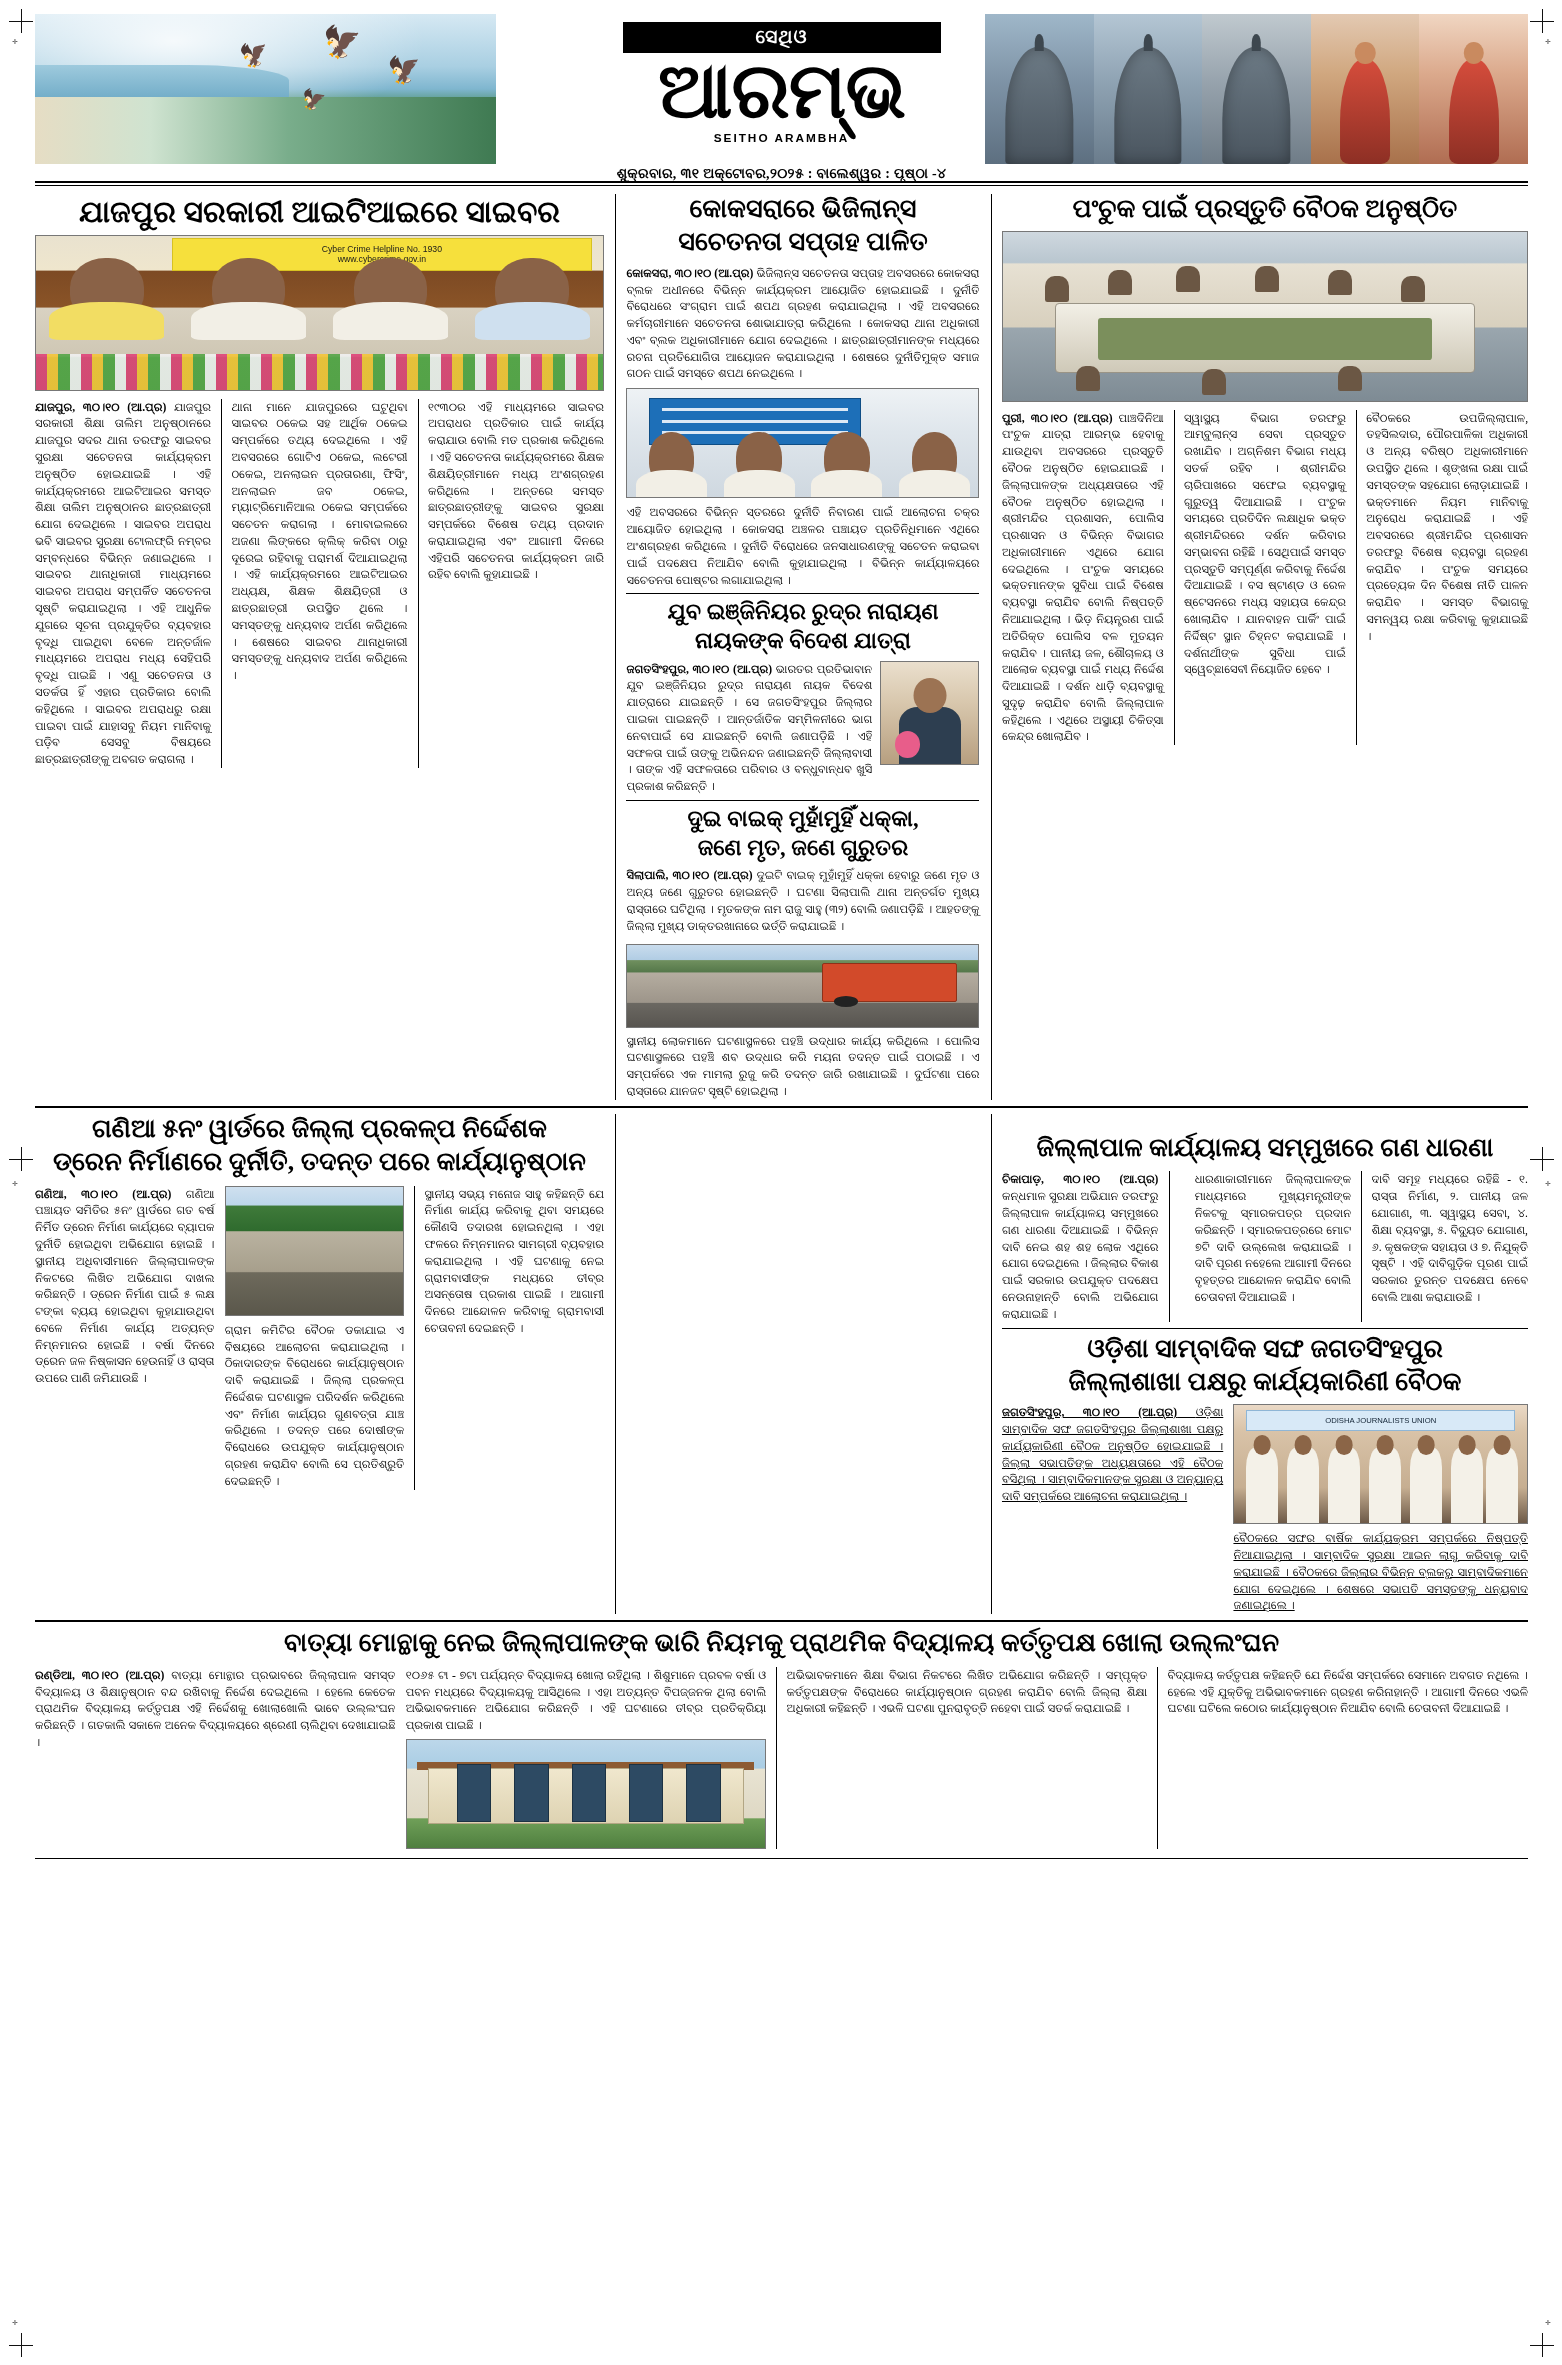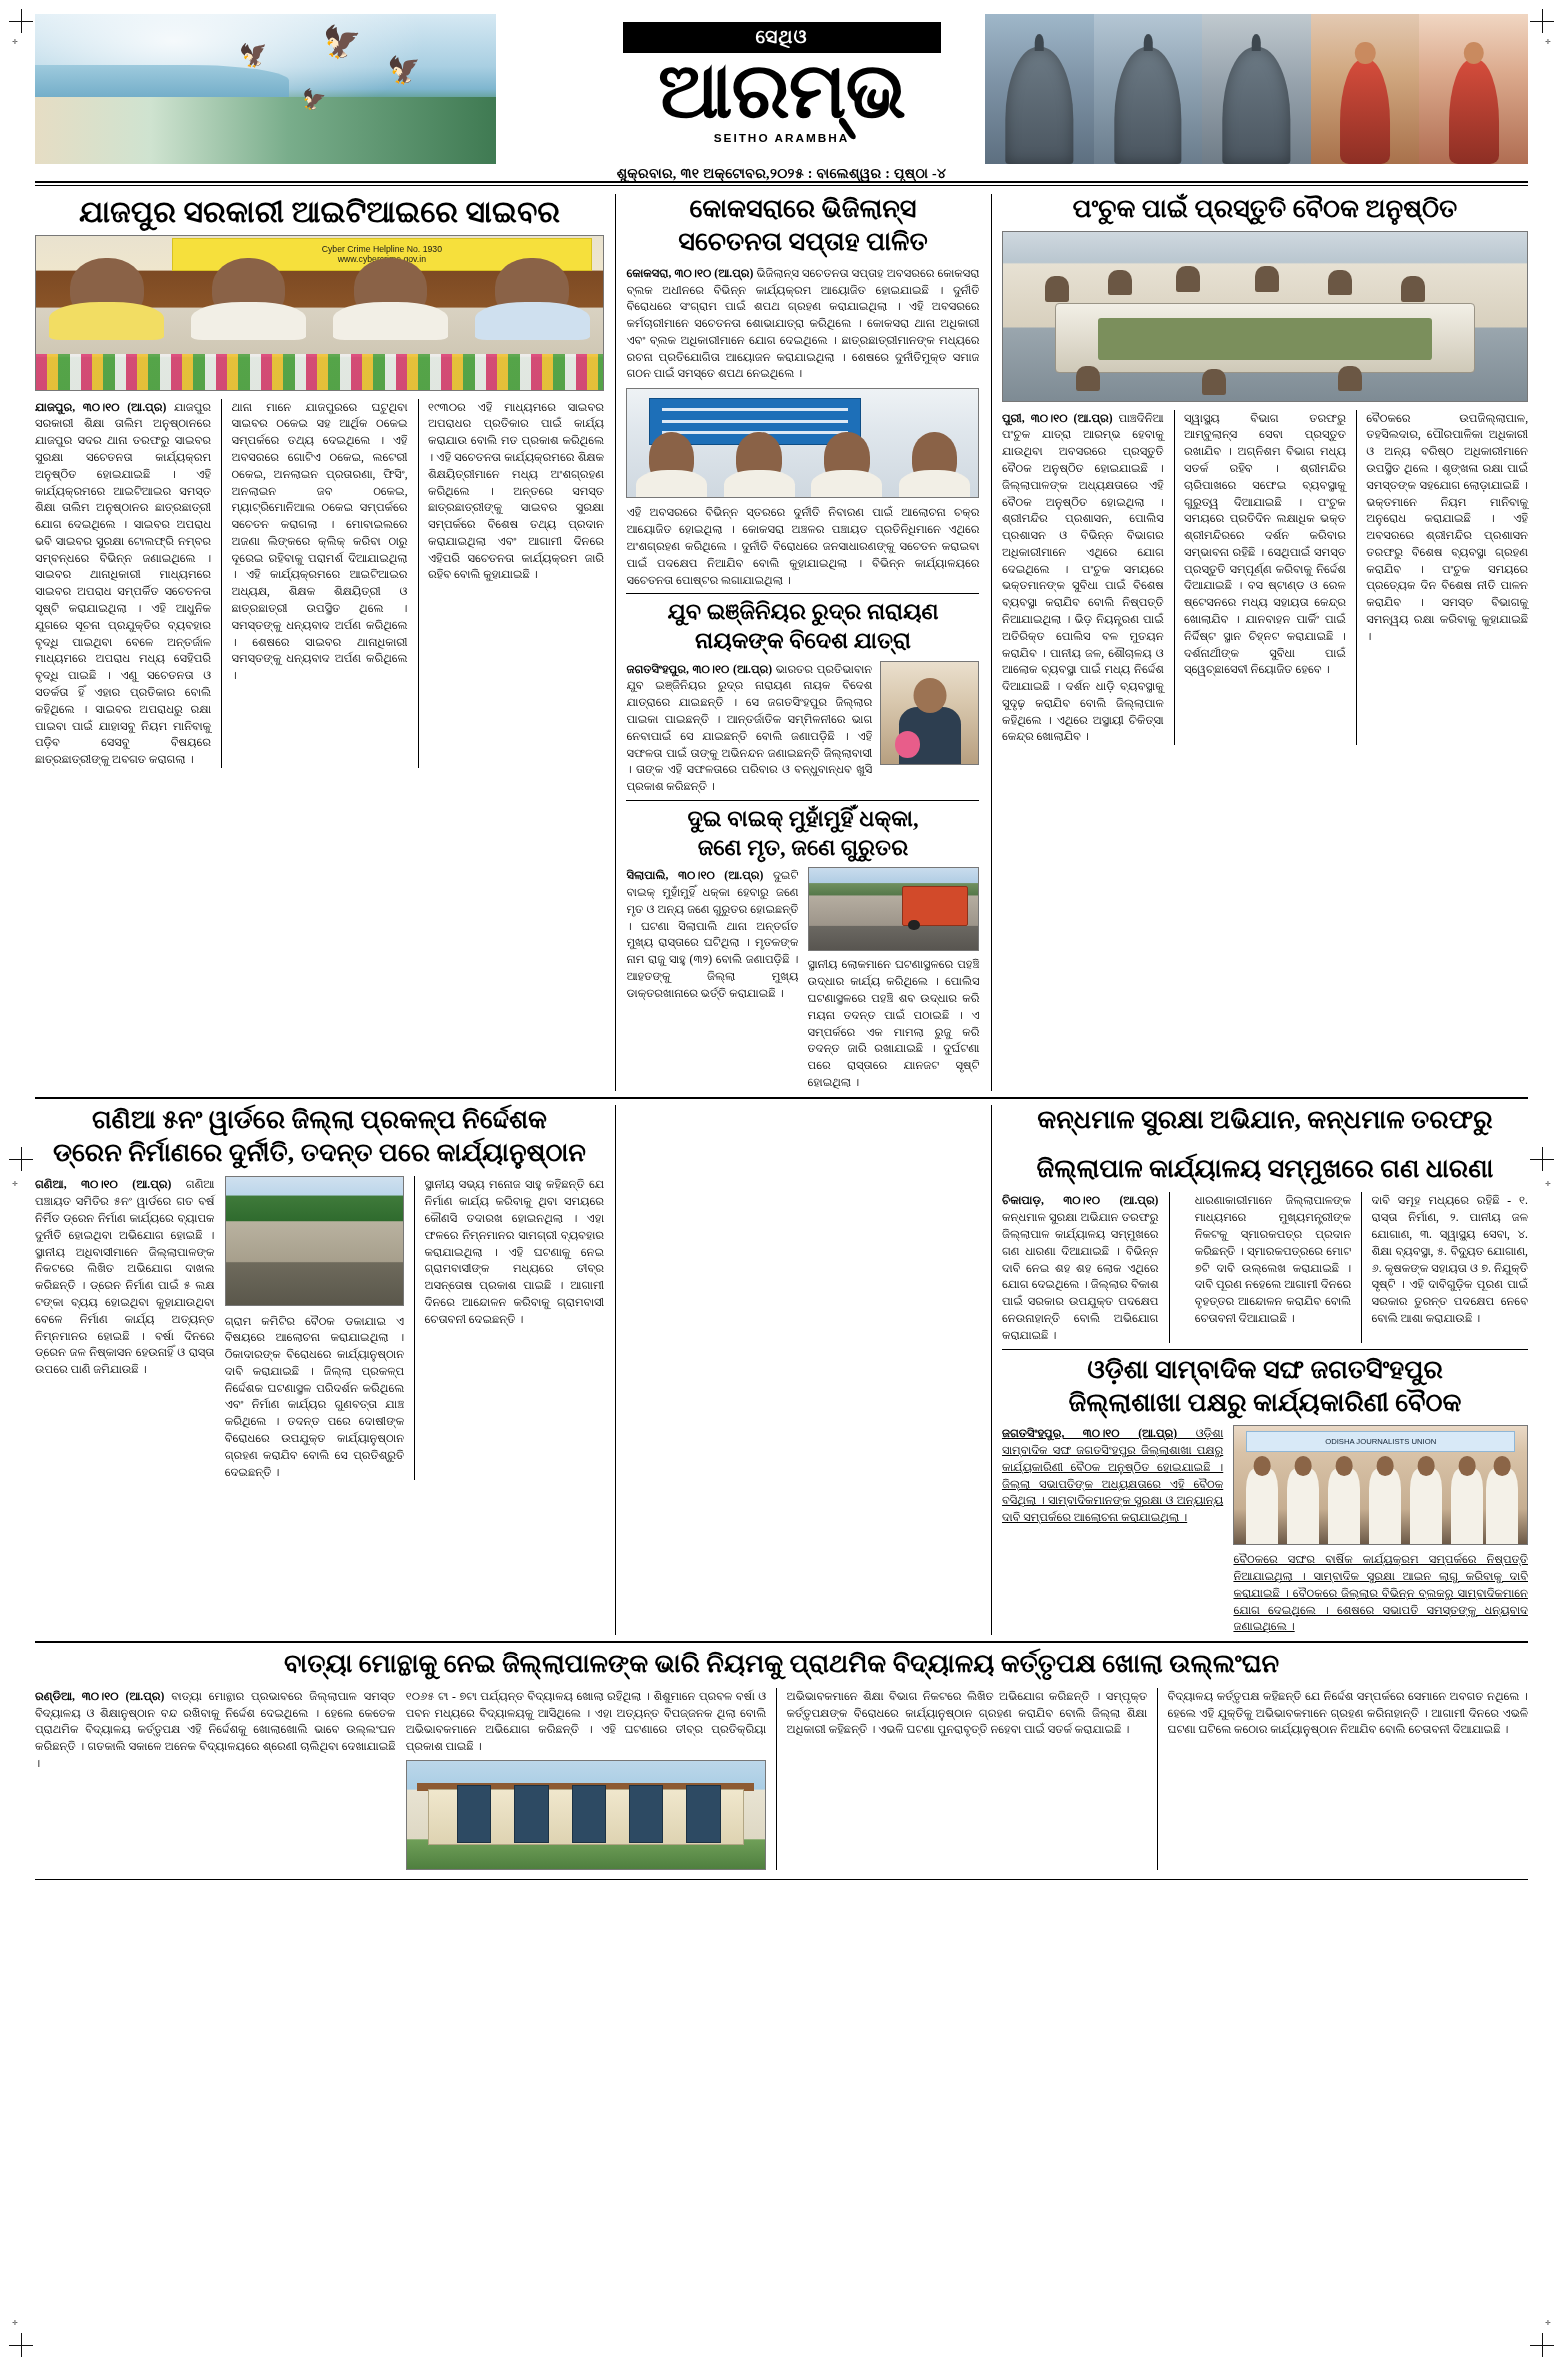--- a/index.html
+++ b/index.html
@@ -297,21 +297,21 @@
               <div class="pp-flower"></div>
           </div>
         </div>
       </div>
 
       <div class="sep"></div>
 
       <div>
         <div class="hl hl-md">ଦୁଇ ବାଇକ୍ ମୁହାଁମୁହିଁ ଧକ୍କା,</div>
         <div class="hl hl-md" style="margin-top:2px;">ଜଣେ ମୃତ, ଜଣେ ଗୁରୁତର</div>
-        <div class="cols" style="margin-top:6.1px;gap:9.2px;">
+        <div class="cols" style="margin-top:6.1px;gap:9.2px;flex-direction:column;">
           <div class="col body-col">
             <span class="dline">ସିଲାପାଲି, ୩୦।୧୦ (ଆ.ପ୍ର)</span>
             <span>ଦୁଇଟି ବାଇକ୍ ମୁହାଁମୁହିଁ ଧକ୍କା ହେବାରୁ ଜଣେ ମୃତ ଓ ଅନ୍ୟ ଜଣେ ଗୁରୁତର ହୋଇଛନ୍ତି । ଘଟଣା ସିଲାପାଲି ଥାନା ଅନ୍ତର୍ଗତ ମୁଖ୍ୟ ରାସ୍ତାରେ ଘଟିଥିଲା । ମୃତକଙ୍କ ନାମ ରାଜୁ ସାହୁ (୩୨) ବୋଲି ଜଣାପଡ଼ିଛି । ଆହତଙ୍କୁ ଜିଲ୍ଲା ମୁଖ୍ୟ ଡାକ୍ତରଖାନାରେ ଭର୍ତ୍ତି କରାଯାଇଛି ।</span>
           </div>
           <div class="col">
             <div class="photo photo-street" style="height:82px;">
               <div class="truck"></div>
             </div>
             <div class="body-col" style="margin-top:5.1px;">ସ୍ଥାନୀୟ ଲୋକମାନେ ଘଟଣାସ୍ଥଳରେ ପହଞ୍ଚି ଉଦ୍ଧାର କାର୍ଯ୍ୟ କରିଥିଲେ । ପୋଲିସ ଘଟଣାସ୍ଥଳରେ ପହଞ୍ଚି ଶବ ଉଦ୍ଧାର କରି ମୟନା ତଦନ୍ତ ପାଇଁ ପଠାଇଛି । ଏ ସମ୍ପର୍କରେ ଏକ ମାମଲା ରୁଜୁ କରି ତଦନ୍ତ ଜାରି ରଖାଯାଇଛି । ଦୁର୍ଘଟଣା ପରେ ରାସ୍ତାରେ ଯାନଜଟ ସୃଷ୍ଟି ହୋଇଥିଲା ।</div>
           </div>
@@ -360,21 +360,20 @@
           <div class="photo photo-road" style="height:128px;"></div>
           <div class="body-col" style="margin-top:6.1px;">ଗ୍ରାମ କମିଟିର ବୈଠକ ଡକାଯାଇ ଏ ବିଷୟରେ ଆଲୋଚନା କରାଯାଇଥିଲା । ଠିକାଦାରଙ୍କ ବିରୋଧରେ କାର୍ଯ୍ୟାନୁଷ୍ଠାନ ଦାବି କରାଯାଇଛି । ଜିଲ୍ଲା ପ୍ରକଳ୍ପ ନିର୍ଦ୍ଦେଶକ ଘଟଣାସ୍ଥଳ ପରିଦର୍ଶନ କରିଥିଲେ ଏବଂ ନିର୍ମାଣ କାର୍ଯ୍ୟର ଗୁଣବତ୍ତା ଯାଞ୍ଚ କରିଥିଲେ । ତଦନ୍ତ ପରେ ଦୋଷୀଙ୍କ ବିରୋଧରେ ଉପଯୁକ୍ତ କାର୍ଯ୍ୟାନୁଷ୍ଠାନ ଗ୍ରହଣ କରାଯିବ ବୋଲି ସେ ପ୍ରତିଶ୍ରୁତି ଦେଇଛନ୍ତି ।</div>
         </div>
         <div class="col body-col vline" style="padding-left:9.2px;">ସ୍ଥାନୀୟ ସଭ୍ୟ ମନୋଜ ସାହୁ କହିଛନ୍ତି ଯେ ନିର୍ମାଣ କାର୍ଯ୍ୟ କରିବାକୁ ଥିବା ସମୟରେ କୌଣସି ତଦାରଖ ହୋଇନଥିଲା । ଏହା ଫଳରେ ନିମ୍ନମାନର ସାମଗ୍ରୀ ବ୍ୟବହାର କରାଯାଇଥିଲା । ଏହି ଘଟଣାକୁ ନେଇ ଗ୍ରାମବାସୀଙ୍କ ମଧ୍ୟରେ ତୀବ୍ର ଅସନ୍ତୋଷ ପ୍ରକାଶ ପାଇଛି । ଆଗାମୀ ଦିନରେ ଆନ୍ଦୋଳନ କରିବାକୁ ଗ୍ରାମବାସୀ ଚେତାବନୀ ଦେଇଛନ୍ତି ।</div>
       </div>
     </div>
 
     <div class="col vline" style="flex:0 0 353px;padding-left:10.2px;"></div>
 
     <div class="col vline" style="flex:1;padding-left:10.2px;">
-      <div class="hl hl-lg">କନ୍ଧମାଳ ସୁରକ୍ଷା ଅଭିଯାନ, କନ୍ଧମାଳ ତରଫରୁ</div>
       <div class="hl hl-lg" style="margin-top:19px;">ଜିଲ୍ଲାପାଳ କାର୍ଯ୍ୟାଳୟ ସମ୍ମୁଖରେ ଗଣ ଧାରଣା</div>
       <div class="cols" style="margin-top:8.2px;gap:10.2px;">
         <div class="col body-col">
           <span class="dline">ଚିକାପାଡ଼, ୩୦।୧୦ (ଆ.ପ୍ର)</span>
           <span>କନ୍ଧମାଳ ସୁରକ୍ଷା ଅଭିଯାନ ତରଫରୁ ଜିଲ୍ଲାପାଳ କାର୍ଯ୍ୟାଳୟ ସମ୍ମୁଖରେ ଗଣ ଧାରଣା ଦିଆଯାଇଛି । ବିଭିନ୍ନ ଦାବି ନେଇ ଶହ ଶହ ଲୋକ ଏଥିରେ ଯୋଗ ଦେଇଥିଲେ । ଜିଲ୍ଲାର ବିକାଶ ପାଇଁ ସରକାର ଉପଯୁକ୍ତ ପଦକ୍ଷେପ ନେଉନାହାନ୍ତି ବୋଲି ଅଭିଯୋଗ କରାଯାଇଛି ।</span>
         </div>
         <div class="col body-col vline" style="padding-left:25px;">ଧାରଣାକାରୀମାନେ ଜିଲ୍ଲାପାଳଙ୍କ ମାଧ୍ୟମରେ ମୁଖ୍ୟମନ୍ତ୍ରୀଙ୍କ ନିକଟକୁ ସ୍ମାରକପତ୍ର ପ୍ରଦାନ କରିଛନ୍ତି । ସ୍ମାରକପତ୍ରରେ ମୋଟ ୭ଟି ଦାବି ଉଲ୍ଲେଖ କରାଯାଇଛି । ଦାବି ପୂରଣ ନହେଲେ ଆଗାମୀ ଦିନରେ ବୃହତ୍ତର ଆନ୍ଦୋଳନ କରାଯିବ ବୋଲି ଚେତାବନୀ ଦିଆଯାଇଛି ।</div>
         <div class="col body-col vline" style="padding-left:9.2px;">ଦାବି ସମୂହ ମଧ୍ୟରେ ରହିଛି - ୧. ରାସ୍ତା ନିର୍ମାଣ, ୨. ପାନୀୟ ଜଳ ଯୋଗାଣ, ୩. ସ୍ୱାସ୍ଥ୍ୟ ସେବା, ୪. ଶିକ୍ଷା ବ୍ୟବସ୍ଥା, ୫. ବିଦ୍ୟୁତ ଯୋଗାଣ, ୬. କୃଷକଙ୍କ ସହାୟତା ଓ ୭. ନିଯୁକ୍ତି ସୃଷ୍ଟି । ଏହି ଦାବିଗୁଡ଼ିକ ପୂରଣ ପାଇଁ ସରକାର ତୁରନ୍ତ ପଦକ୍ଷେପ ନେବେ ବୋଲି ଆଶା କରାଯାଉଛି ।</div>
       </div>
 

